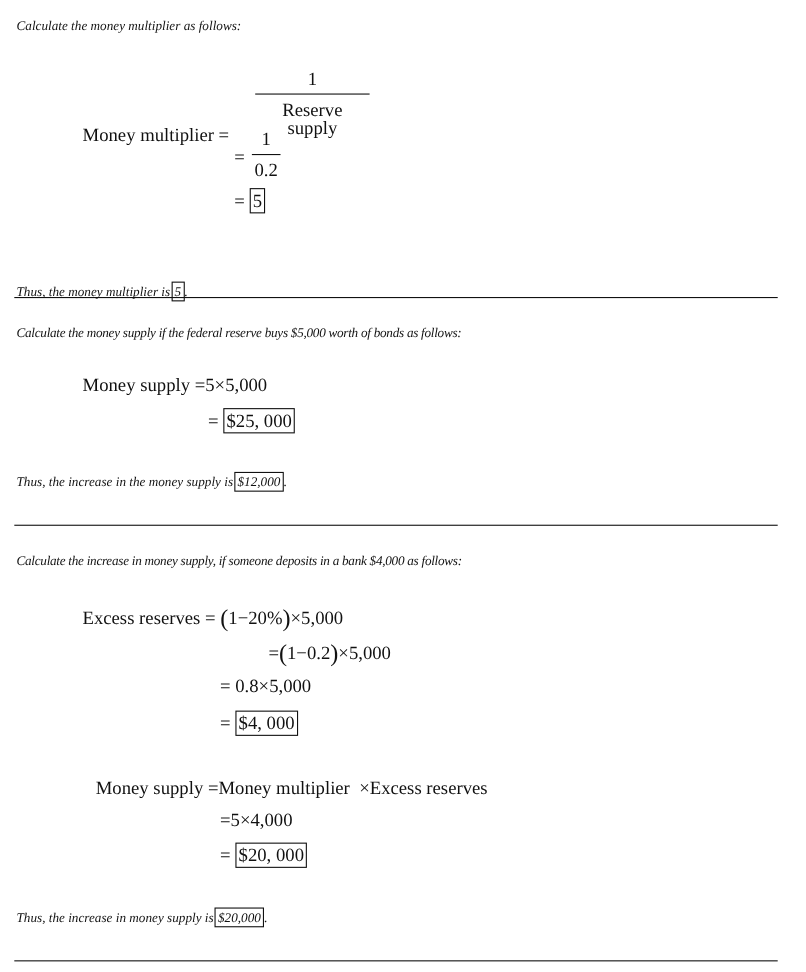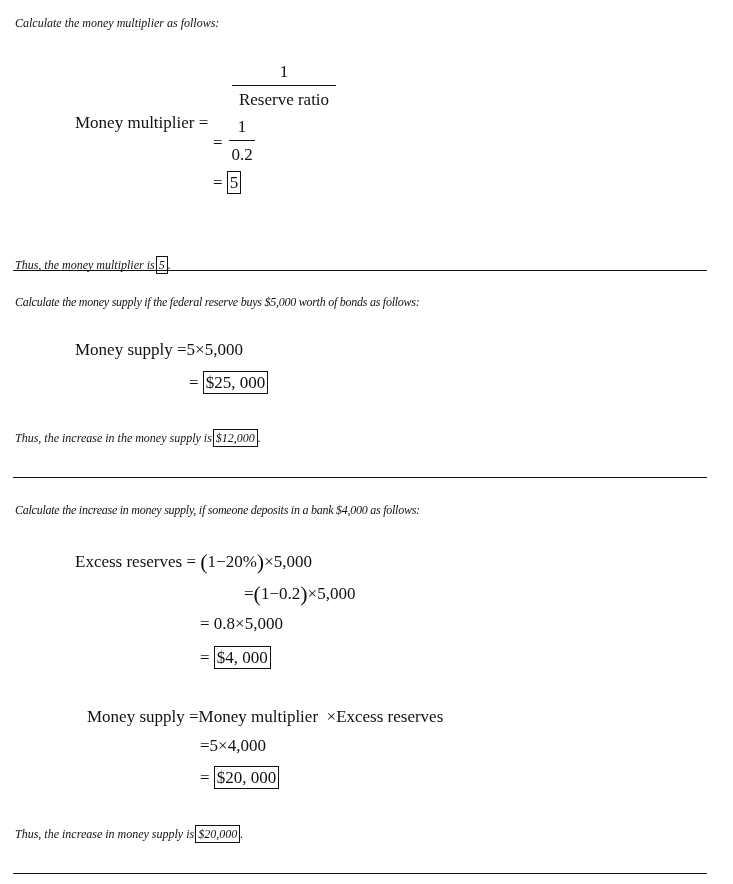--- a/index.html
+++ b/index.html
@@ -50,21 +50,21 @@
   </style>
 </head>
 <body>
 
 <div class="abs para" style="left:15px; top:17px;">Calculate the money multiplier as follows:</div>
 
 <div class="abs math" style="left:75px; top:88px;margin-top:26px;">Money multiplier =</div>
 <div class="frac math" style="left:232px; top:63px; width:104px;">
   <span class="num">1</span>
   <span class="bar"></span>
-  <span class="den">Reserve ratio</span>
+  <span class="den">Reserve supply</span>
 </div>
 
 <div class="abs math" style="left:213px; top:134px;">=</div>
 <div class="frac math" style="left:229px; top:118px; width:26px;">
   <span class="num">1</span>
   <span class="bar"></span>
   <span class="den">0.2</span>
 </div>
 
 <div class="abs math" style="left:213px; top:171px;">

